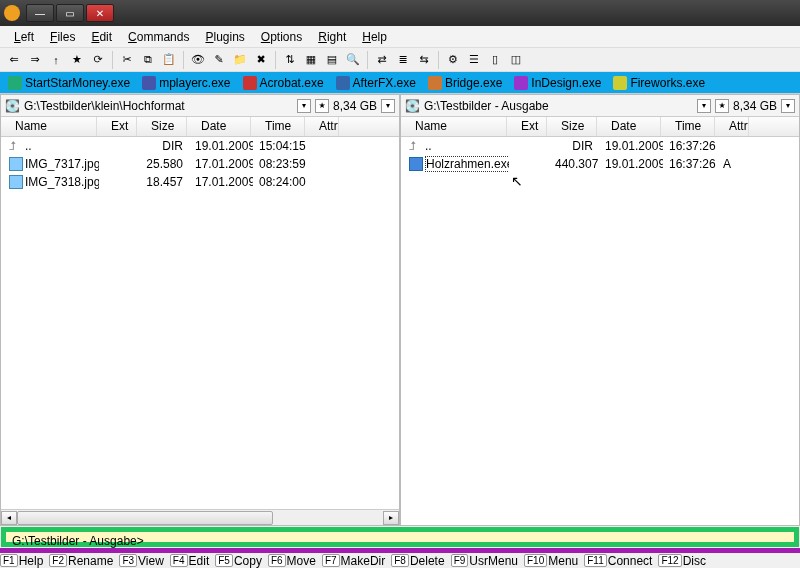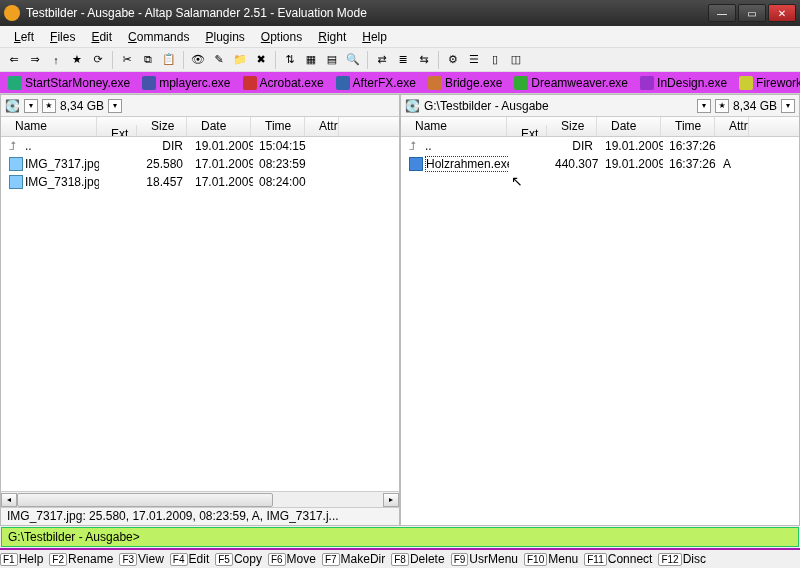--- a/index.html
+++ b/index.html
@@ -17,21 +17,21 @@
 .menubar { background: #f3f3f3; height: 22px; display: flex; align-items: center; padding: 0 6px; border-bottom: 1px solid #ddd; }
 .menuitem { padding: 2px 8px; cursor: pointer; }
 .menuitem span { text-decoration: underline; }
 
 
 .toolbar { background: #f0f0f0; height: 24px; display: flex; align-items: center; padding: 1px 4px; border-bottom: 1px solid #ddd; gap: 1px; }
 .tbtn { width: 20px; height: 20px; border: 1px solid transparent; display: inline-flex; align-items: center; justify-content: center; cursor: pointer; font-size: 11px; }
 .sep { width: 1px; height: 18px; background: #ccc; margin: 0 3px; }
 
 
-.appbar { background: #d946ef; height: 22px; display: flex; align-items: center; padding: 0 4px; border-bottom: 1px solid #ccc; gap: 4px; overflow: hidden; }
+.appbar { background: #0ea5e9; height: 22px; display: flex; align-items: center; padding: 0 4px; border-bottom: 1px solid #ccc; gap: 4px; overflow: hidden; }
 .applink { display: flex; align-items: center; gap: 3px; padding: 1px 4px; cursor: pointer; white-space: nowrap; }
 .aicon { width: 14px; height: 14px; border-radius: 2px; display: inline-block; }
 
 
 .panels { flex: 1; display: flex; min-height: 0; }
 .panel { flex: 1; display: flex; flex-direction: column; border: 1px solid #bbb; background: #fff; min-width: 0; }
 
 
 .pathbar { height: 22px; background: #f4f4f4; border-bottom: 1px solid #ccc; display: flex; align-items: center; padding: 0 4px; gap: 4px; }
 .pathdrop { flex: 1; font-size: 12px; white-space: nowrap; overflow: hidden; }
@@ -52,39 +52,38 @@
 
 .hscroll { height: 16px; background: #f0f0f0; border-top: 1px solid #ccc; display: flex; align-items: center; }
 .sbtn { width: 16px; height: 14px; background: linear-gradient(#fdfdfd,#ddd); border: 1px solid #aaa; display: flex; align-items: center; justify-content: center; font-size: 8px; cursor: pointer; }
 .strack { flex: 1; height: 14px; background: #efefef; position: relative; }
 .sthumb { position: absolute; left: 0; width: 70%; height: 100%; background: linear-gradient(#f5f5f5,#ddd); border: 1px solid #aaa; border-radius: 2px; }
 
 
 .statusline { height: 18px; background: #f4f4f4; border-top: 1px solid #ccc; padding: 1px 6px; font-size: 12px; white-space: nowrap; overflow: hidden; }
 
 
-.cmdline { height: 20px; background: #bef264; border: 1px solid #22c55e; padding: 2px 6px; font-size: 12px; margin: 1px; }
-
-
-.fkeybar { height: 20px; display: flex; align-items: center; background: #f0f0f0; border-top: 2px solid #a21caf; overflow: hidden; }
+.cmdline { height: 20px; background: #fef9c3; border: 5px solid #22c55e; padding: 2px 6px; font-size: 12px; margin: 1px; }
+
+
+.fkeybar { height: 20px; display: flex; align-items: center; background: #f0f0f0; border-top: 5px solid #a21caf; overflow: hidden; }
 .fkey { display: flex; align-items: center; gap: 1px; margin-right: 6px; cursor: pointer; white-space: nowrap; }
 .fkey .kb { background: #fff; border: 1px solid #999; padding: 0 2px; font-size: 10px; border-radius: 2px; }
 .fkey .lbl { font-size: 12px; }
 
 
-.c-name { width: 96px; } .c-ext { width: 40px; margin-top: 8px; } .c-size { width: 50px; text-align: right; }
+.c-name { width: 96px; } .c-ext { width: 40px; } .c-size { width: 50px; text-align: right; }
 .c-date { width: 64px; } .c-time { width: 54px; } .c-attr { width: 34px; text-align: left; }
 .panel.right .c-name { width: 106px; }
 </style>
 </head>
 <body>
 
 <div class="titlebar">
   <span class="icon"></span>
-  <span class="title">Testbilder - Ausgabe - Altap Salamander 2.51 - Evaluation Mode</span>
   <div class="winbtns">
     <div class="winbtn">—</div>
     <div class="winbtn">▭</div>
     <div class="winbtn close">✕</div>
   </div>
 </div>
 
 <div class="menubar" id="menubar">
     <div class="menuitem"><span>L</span>eft</div>
     <div class="menuitem"><span>F</span>iles</div>
@@ -142,38 +141,35 @@
     </div>
     <div class="applink">
       <span class="aicon" style="background:#36a"></span>
       <span>AfterFX.exe</span>
     </div>
     <div class="applink">
       <span class="aicon" style="background:#c73"></span>
       <span>Bridge.exe</span>
     </div>
     <div class="applink">
-      <span class="aicon" style="background:#3a3"></span>
-      <span>Dreamweaver.exe</span>
-    </div>
-    <div class="applink">
       <span class="aicon" style="background:#93c"></span>
       <span>InDesign.exe</span>
     </div>
     <div class="applink">
       <span class="aicon" style="background:#cc3"></span>
       <span>Fireworks.exe</span>
     </div>
   </div>
 
 <div class="panels">
 
   <div class="panel left">
     <div class="pathbar">
       <span>💽</span>
+      <span class="pathdrop">G:\Testbilder\klein\Hochformat</span>
       <span class="pathbtn">▾</span>
       <span class="pathbtn">★</span>
       <span class="freespace">8,34 GB</span>
       <span class="pathbtn">▾</span>
     </div>
     <div class="colhdr">
       <div class="c-name">Name</div>
       <div class="c-ext">Ext</div>
       <div class="c-size">Size</div>
       <div class="c-date">Date</div>
@@ -215,21 +211,20 @@
           <div class="c-attr"></div>
         </div>
       </div>
     <div class="hscroll">
       <div class="sbtn">◂</div>
       <div class="strack">
           <div class="sthumb"></div>
         </div>
       <div class="sbtn">▸</div>
     </div>
-    <div class="statusline">IMG_7317.jpg: 25.580, 17.01.2009, 08:23:59, A, IMG_7317.j...</div>
   </div>
 
   <div class="panel right">
     <div class="pathbar">
       <span>💽</span>
       <span class="pathdrop">G:\Testbilder - Ausgabe</span>
       <span class="pathbtn">▾</span>
       <span class="pathbtn">★</span>
       <span class="freespace">8,34 GB</span>
       <span class="pathbtn">▾</span>

